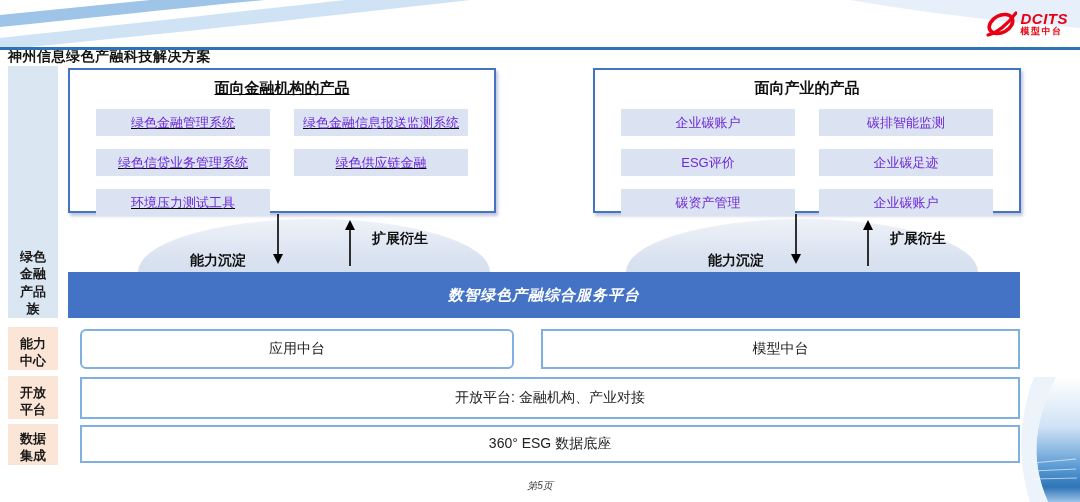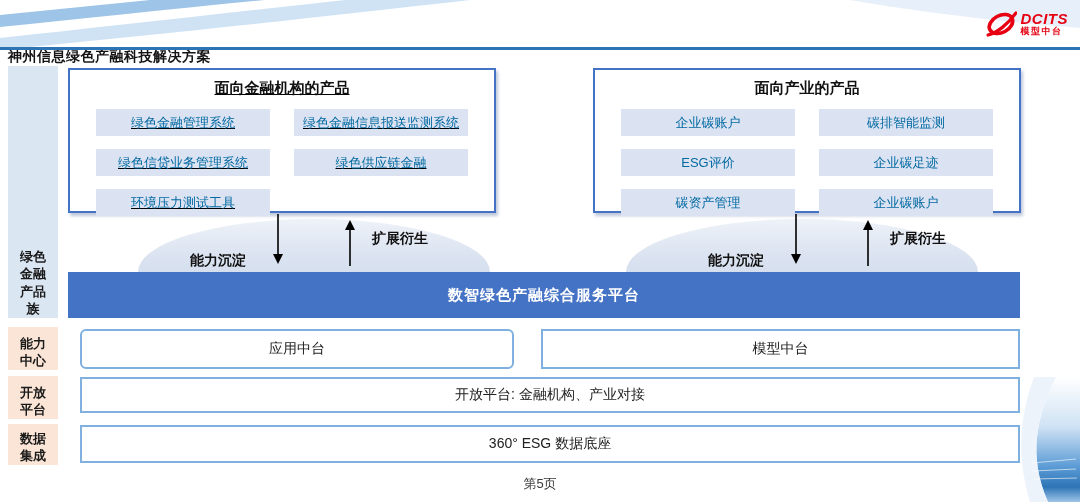--- a/index.html
+++ b/index.html
@@ -44,51 +44,51 @@
   }
   .pb-left{left:68px;text-decoration:underline;}
   .pb-right{left:593px;}
   .box-title{text-align:center;font-size:15px;font-weight:bold;color:#111;margin-top:9px;}
   .items-grid{
     display:grid;grid-template-columns:1fr 1fr;column-gap:24px;row-gap:13px;
     padding:11px 26px 0 26px;
   }
   .item{
     background:#dbe3f3;height:27px;display:flex;align-items:center;justify-content:center;
-    font-size:13px;color:#0369a1;white-space:nowrap;
+    font-size:13px;color:#6d28d9;white-space:nowrap;
   }
   
   .arrow-group{position:absolute;top:212px;width:260px;height:54px;}
   .ag-left{left:190px;}
   .ag-right{left:708px;}
   .arrow-label{position:absolute;font-size:14px;font-weight:bold;color:#111;white-space:nowrap;}
   .lbl-sink{left:0;top:16px;margin-top:24px;}
   .lbl-derive{left:182px;top:18px;}
   .arrow-svg{position:absolute;}
   .arr-down{left:82px;top:2px;}
   .arr-up{left:154px;top:8px;}
   
   .platform-bar{
     position:absolute;left:68px;top:272px;width:952px;height:46px;background:#4472c4;
     display:flex;align-items:center;justify-content:center;color:#ffffff;
-    font-size:15px;font-weight:bold;letter-spacing:1px;
+    font-size:15px;font-weight:bold;letter-spacing:1px;font-style:italic;
   }
   
   .row-box{
     position:absolute;background:#ffffff;border:2px solid #7fb0e0;box-sizing:border-box;
     display:flex;align-items:center;justify-content:center;font-size:14px;color:#222;
   }
   .rb-app{left:80px;top:329px;width:434px;height:40px;border-radius:6px;}
   .rb-model{left:541px;top:329px;width:479px;height:40px;}
-  .rb-open{left:80px;top:377px;width:940px;height:36px;}
+  .rb-open{left:80px;top:377px;width:940px;height:42px;}
   .rb-data{left:80px;top:425px;width:940px;height:38px;}
   
   .footer-page{
     position:absolute;left:0;right:0;bottom:9px;text-align:center;
-    font-size:13px;color:#3a3a3a;
+    font-size:10px;font-style:italic;color:#3a3a3a;
   }
   .bottom-swoosh{position:absolute;right:0;bottom:0;}
 </style>
 </head>
 <body>
 
 <div class="slide">
 
   <svg class="top-swoosh" viewBox="0 0 1080 50" preserveAspectRatio="none">
     <path d="M0,0 L470,0 C330,16 165,34 0,50 Z" fill="#cfe3f5"></path>

